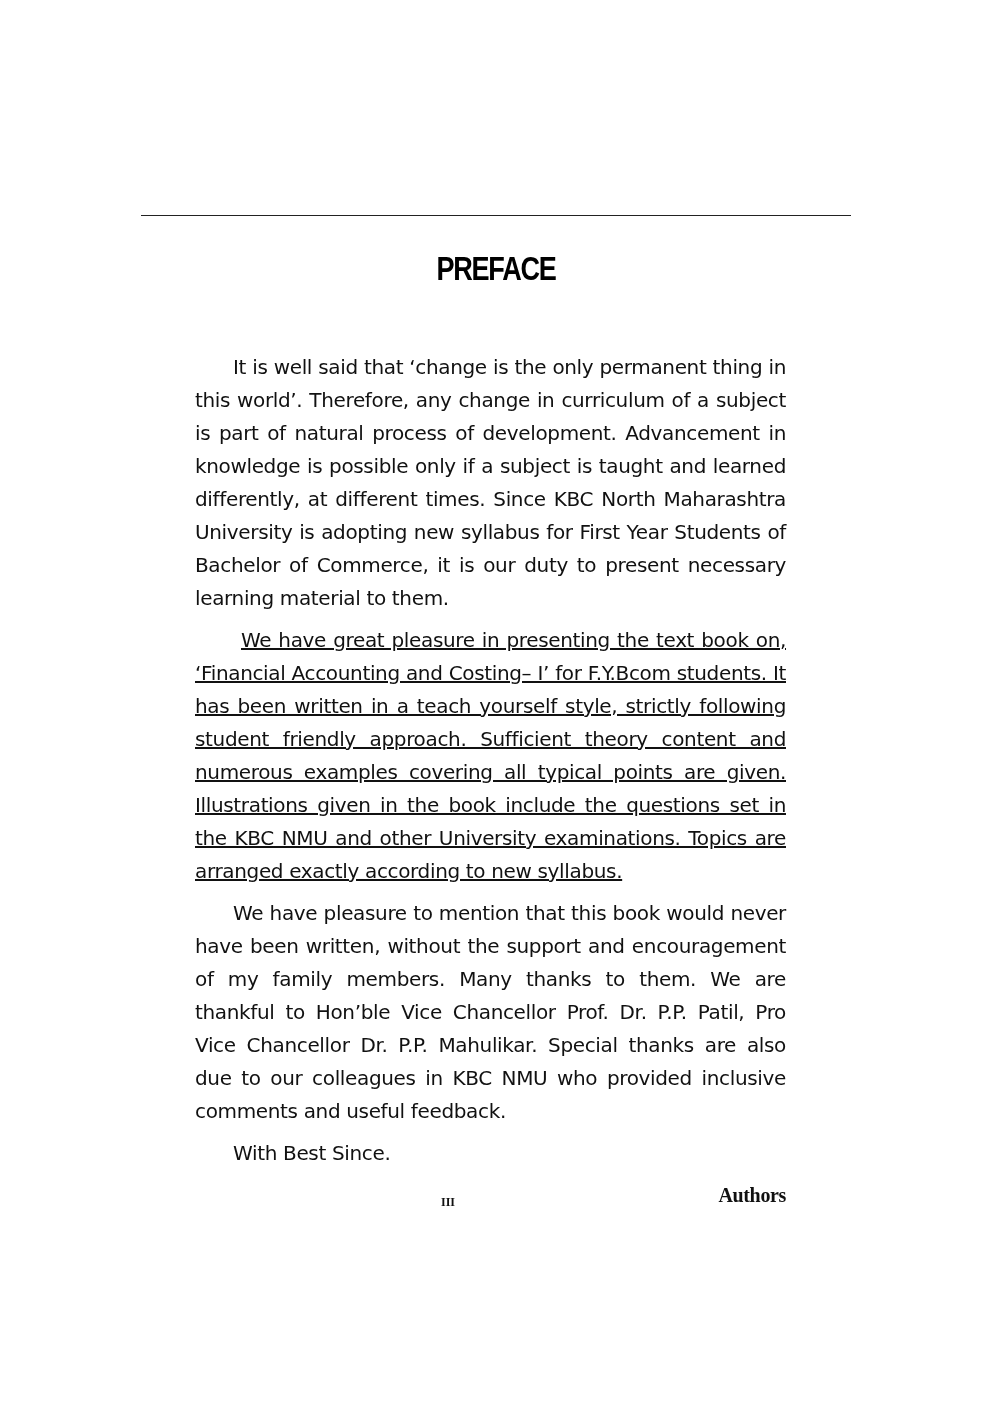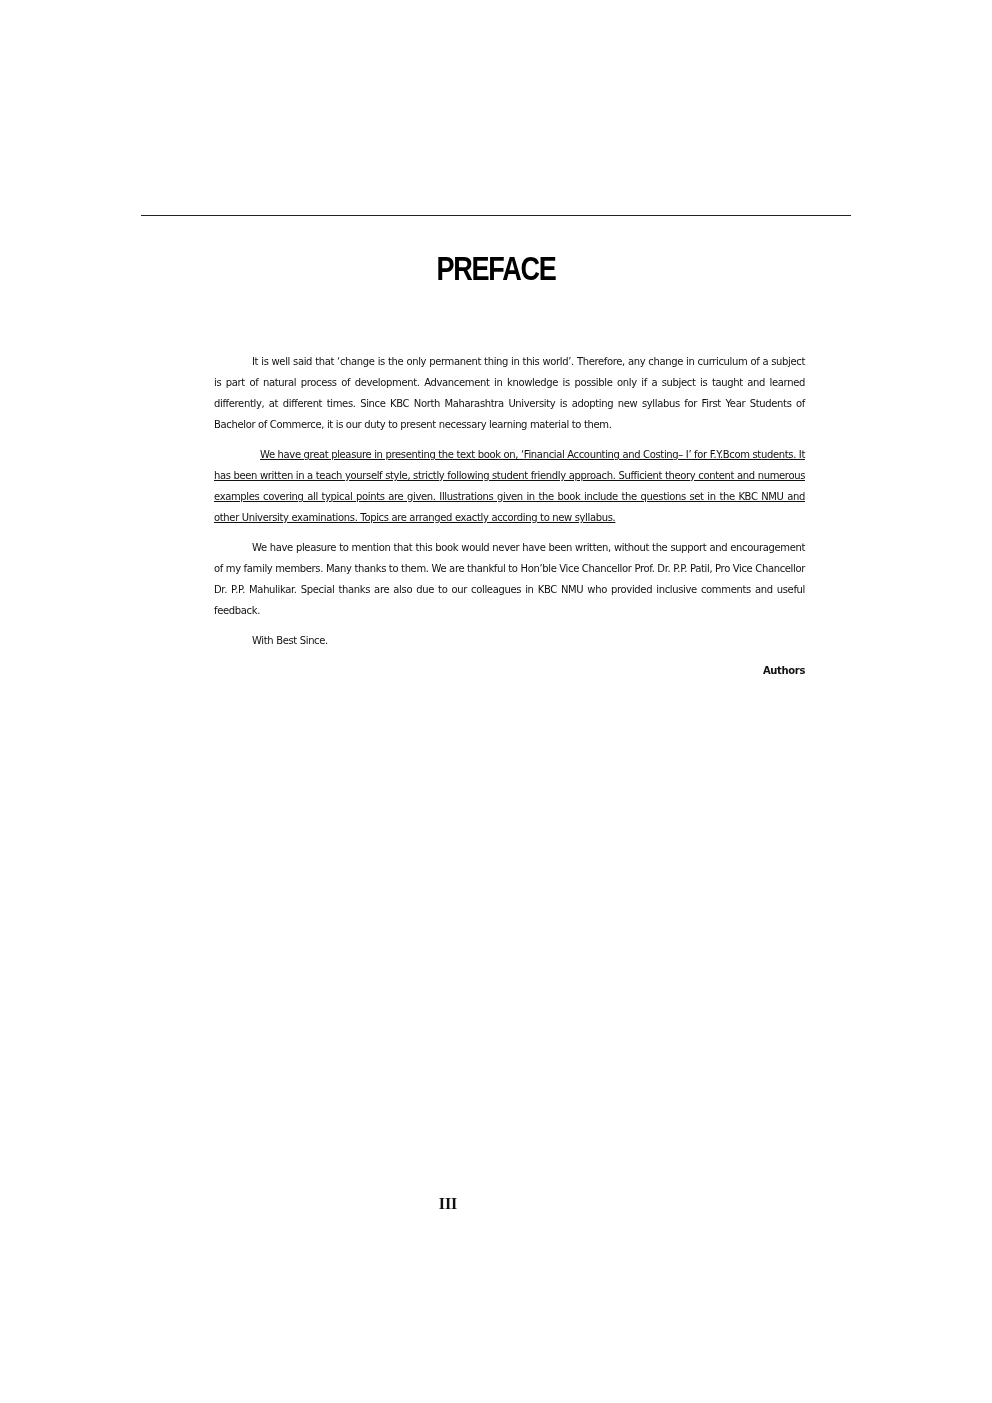--- a/index.html
+++ b/index.html
@@ -32,51 +32,52 @@
       font-weight: bold;
       font-size: 33px;
       letter-spacing: -1.5px;
       transform: scaleX(0.82);
       transform-origin: center;
       color: #000000;
       margin: 0;
     }
     .body-text {
       position: absolute;
-      left: 214px;
+      left: 195px;
       top: 351px;
       width: 591px;
       font-family: "DejaVu Sans", sans-serif;
-      font-size: 10px;
-      line-height: 21px;
+      font-size: 20px;
+      line-height: 33px;
       letter-spacing: -0.35px;
       text-align: justify;
     }
     .body-text p {
       margin: 0 0 9px 0;
       text-indent: 38px;
     }
     .body-text p.indent2 {
       text-indent: 46px;
       text-decoration: underline;
     }
     .sign {
       text-align: right;
       font-weight: bold;
       margin-top: 4px;
+      font-family: Liberation Serif, serif;
     }
     .page-num {
       position: absolute;
       left: 0;
       top: 1195px;
       width: 896px;
       text-align: center;
       font-family: "Liberation Serif", serif;
       font-weight: bold;
-      font-size: 16px;
+      font-size: 12px;
     }
   </style>
 </head>
 <body>
 
 <div class="rule"></div>
 
 <h1 class="title">PREFACE</h1>
 
 <div class="body-text">

